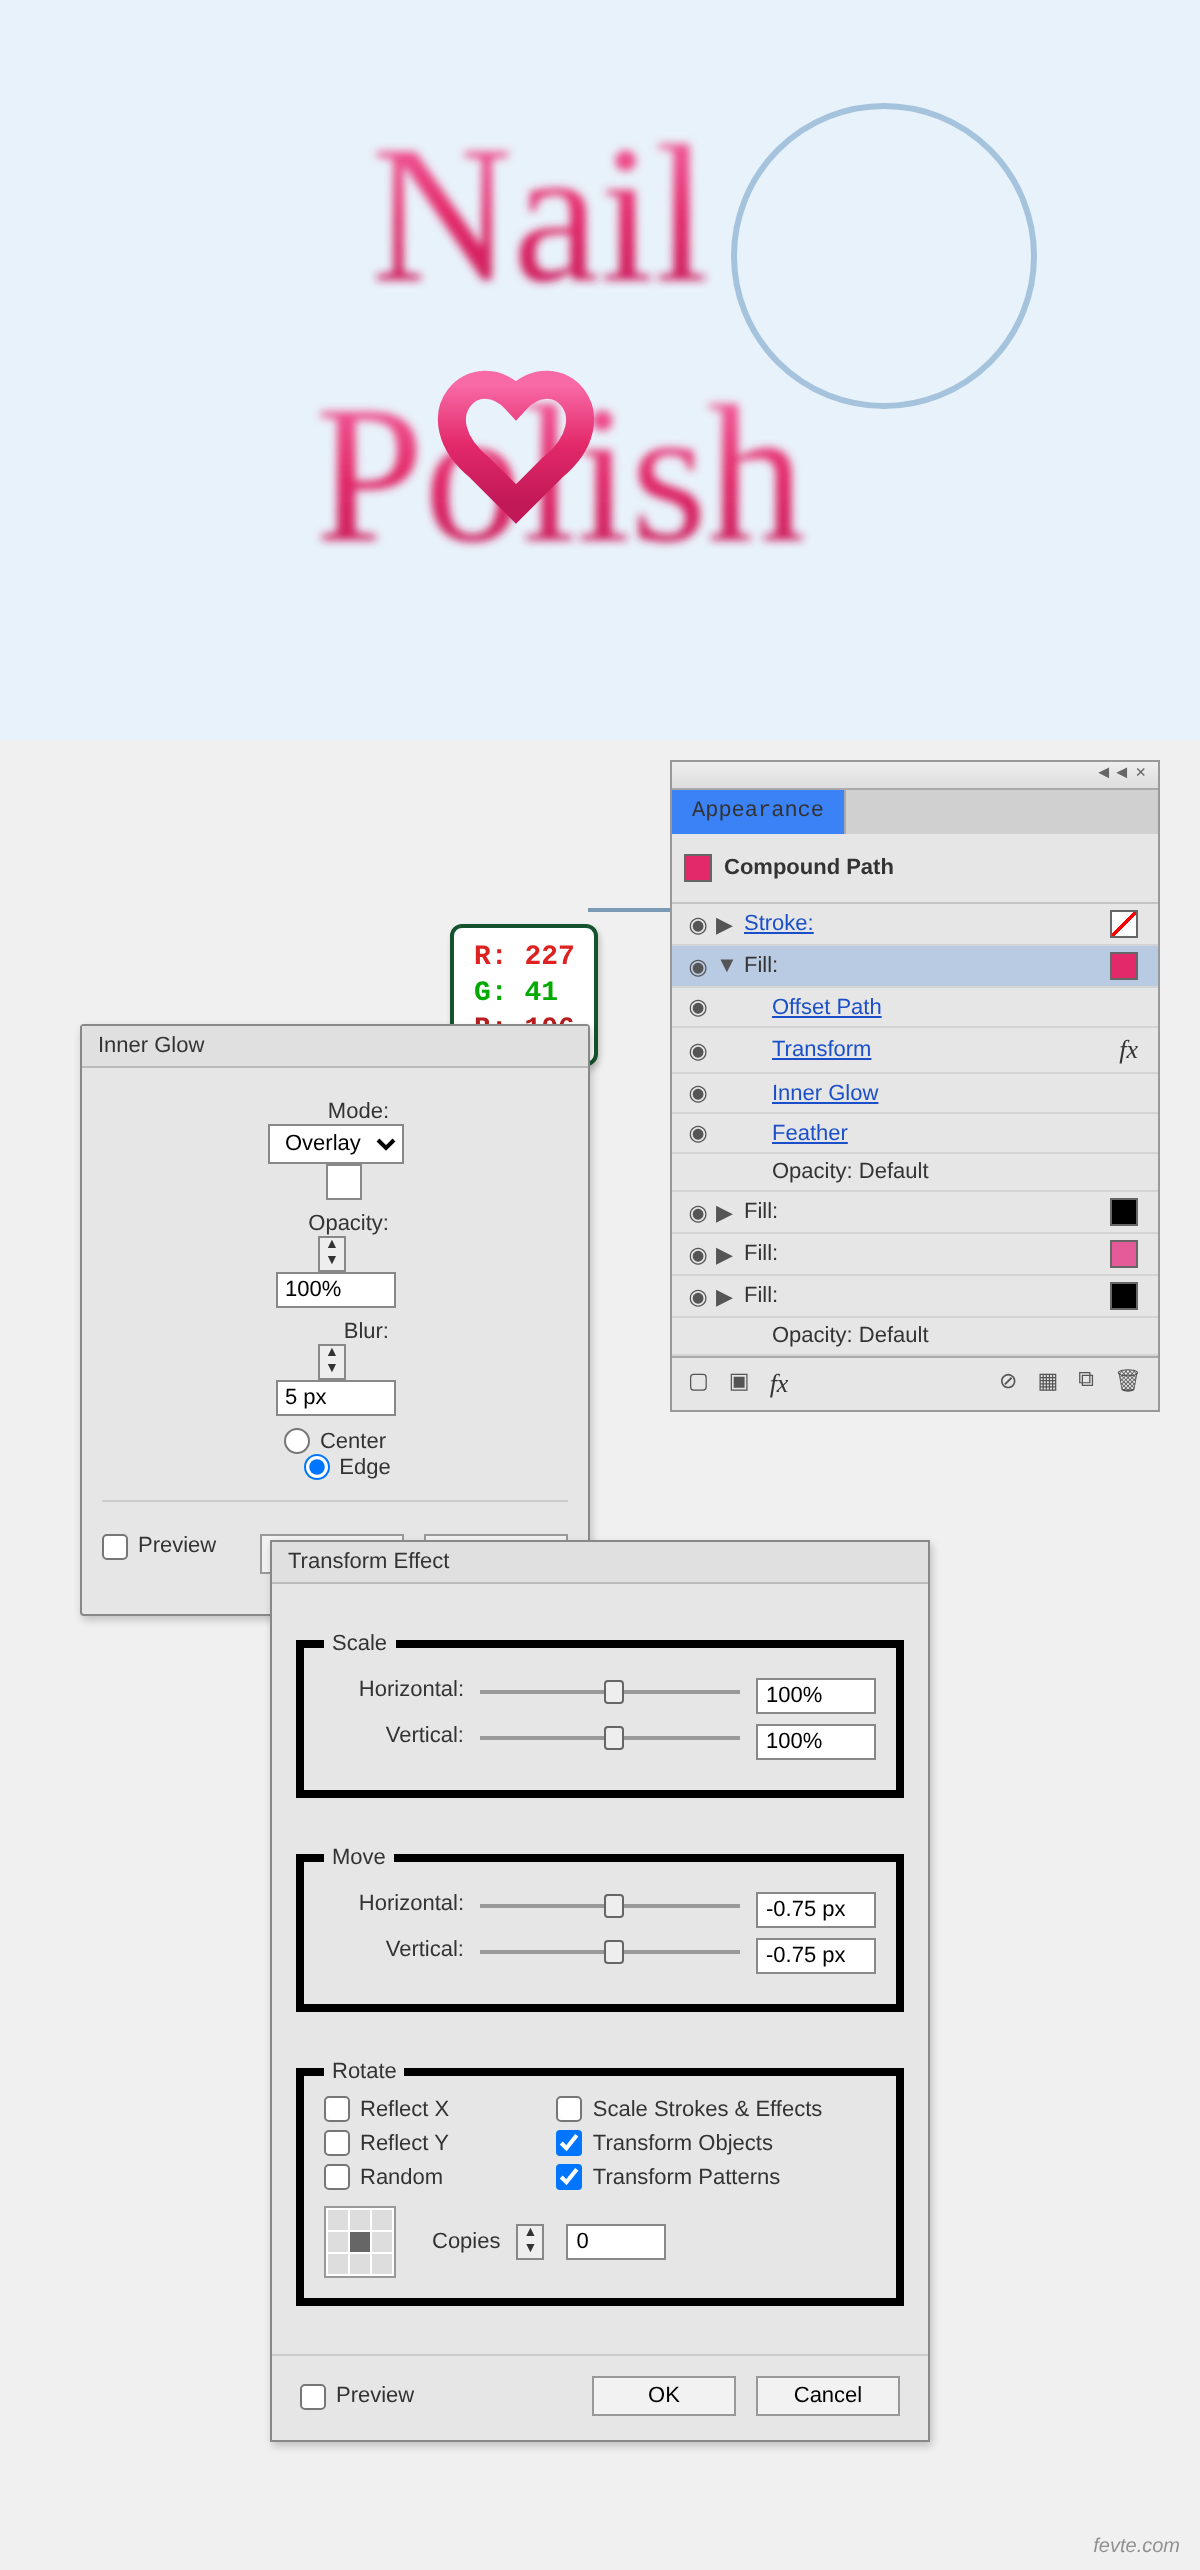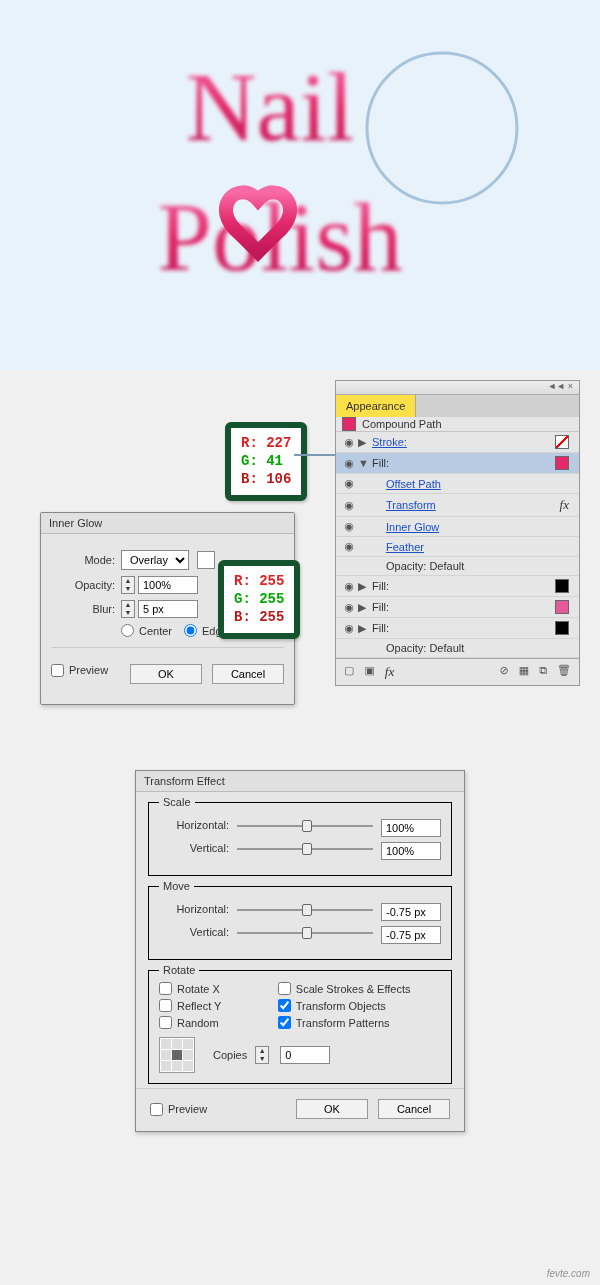--- a/index.html
+++ b/index.html
@@ -10,59 +10,59 @@
   .artwork svg { position:absolute; top:0; left:0; }
 
   
   .mid { position: relative; height: 390px; }
   .bottom-area { position: relative; height: 525px; padding-top: 10px; }
 
   .panel { position: absolute; background: #e6e6e6; border: 1px solid #888; border-radius: 2px; box-shadow: 1px 2px 4px rgba(0,0,0,.2); }
   .panel-title { background: #e0e0e0; border-bottom: 1px solid #bbb; padding: 4px 8px; font-weight: normal; font-size: 11px; }
   .panel-body { padding: 10px 14px; }
 
-  .row { display: flex; align-items: center; margin: 6px 0; }
+  .row { display: flex; align-items: center; margin: 6px 0; flex-direction: column; }
   .lbl { width: 60px; text-align: right; margin-right: 6px; }
   select, input[type=text] { font-family: inherit; font-size: 11px; background: #fff; border: 1px solid #888; padding: 2px 4px; }
   input[type=text] { width: 60px; text-align: left; }
   .ok-cancel { display:flex; gap: 10px; margin-top: 8px; justify-content:center;}
   button { font-family: inherit; font-size: 11px; background: #f2f2f2; border: 1px solid #999; padding: 3px 0; width: 72px; cursor:pointer; }
 
-  .rgb-callout { position:absolute; background:#fff; border:6px solid #14532d; border-radius:6px; padding:6px 10px; font-family: "Courier New", monospace; font-weight:bold; font-size:14px; line-height:1.3; box-shadow:1px 2px 3px rgba(0,0,0,.2);}
+  .rgb-callout { position:absolute; background:#fff; border:2px solid #14532d; border-radius:6px; padding:6px 10px; font-family: "Courier New", monospace; font-weight:bold; font-size:14px; line-height:1.3; box-shadow:1px 2px 3px rgba(0,0,0,.2);margin-top:40px;}
   .rgb-callout .r{color:#d22;} .rgb-callout .g{color:#0a0;} .rgb-callout .b{color:#b91c1c;}
   .leader { position:absolute; background:#7b9ab5; height:2px; }
   .leader-dot{position:absolute;width:8px;height:8px;border-radius:50%;background:#fff;border:2px solid #7b9ab5;}
 
   .tooltip { position:absolute; background:#fff; border:1px solid #c9d6e4; border-radius:3px; padding:4px 8px; font-size:11px; box-shadow:1px 2px 3px rgba(0,0,0,.15);}
 
   
   .appearance { position:absolute; right:20px; top:10px; width:245px; background:#e6e6e6; border:1px solid #999;}
   .ap-headerbar{height:14px;background:linear-gradient(#eee,#ddd);border-bottom:1px solid #aaa; text-align:right; padding-right:6px; font-size:9px; color:#666;}
   .ap-tabs{display:flex; background:#d0d0d0;}
-  .ap-tab{padding:5px 10px; background:#fde047; border-right:1px solid #aaa; font-size:11px;}
-  .ap-header{display:flex;align-items:center;padding:0 6px;border-bottom:1px solid #c4c4c4;background:#e6e6e6;font-weight:normal;}
+  .ap-tab{padding:5px 10px; background:#3b82f6; border-right:1px solid #aaa; font-size:11px;font-family:Liberation Mono, monospace;}
+  .ap-header{display:flex;align-items:center;padding:10px 6px;border-bottom:1px solid #c4c4c4;background:#e6e6e6;font-weight:bold;}
   .ap-row{display:flex;align-items:center;padding:3px 4px;border-bottom:1px solid #d4d4d4;font-size:11px;}
   .ap-eye{width:18px;text-align:center;color:#555;}
   .ap-arrow{width:14px;color:#555;}
   .ap-label{flex:1;}
   .ap-label.link{color:#1a4fc9;text-decoration:underline;cursor:pointer;}
   .ap-fx{font-style:italic;font-family:serif;font-size:13px;padding-right:6px;color:#333;}
   .swatch{width:14px;height:14px;border:1px solid #666;display:inline-block;margin-right:6px;}
   .sw-magenta{background:#e3296a;}
   .sw-black{background:#000;}
   .sw-pink{background:#e55a98;}
   .sw-strokenone{background:linear-gradient(to bottom right,#fff 45%,red 45%,red 55%,#fff 55%);}
   .ap-row.selected{background:#b9cbe2;}
   .ap-sub .ap-label{padding-left:28px;}
   .ap-footer{display:flex;gap:10px;padding:5px 8px;border-top:1px solid #aaa;background:#e6e6e6;color:#555;justify-content:flex-start;}
   .ap-footer span{cursor:pointer;}
 
   
   .transform{ margin: 0 auto; position: relative; width:330px; background:#e6e6e6; border:1px solid #888; box-shadow:1px 2px 4px rgba(0,0,0,.2);}
-  fieldset{border:1px solid #000000;margin:4px 12px;padding:6px 10px 10px;}
+  fieldset{border:4px solid #000000;margin:24px 12px;padding:6px 10px 10px;}
   legend{padding:0 4px;font-size:11px;}
   .slider-row{display:flex;align-items:flex-start;margin:5px 0;}
   .slider-row label{width:70px;text-align:right;margin-right:8px;}
   .slider-track{flex:1;height:14px;position:relative;}
   .slider-track:before{content:"";position:absolute;left:0;right:0;top:6px;height:2px;background:#999;}
   .slider-thumb{position:absolute;top:1px;width:10px;height:12px;background:#eee;border:1px solid #666;border-radius:2px;}
   .slider-val{width:70px;margin-left:8px;}
   .opts{display:grid;grid-template-columns:1fr 1.5fr;gap:4px 10px;}
   .chk{display:flex;align-items:center;gap:5px;}
   .chk input{margin:0;}
@@ -153,25 +153,20 @@
             <span>Preview</span>
           </label>
         <div class="ok-cancel" style="margin-left:auto;">
           <button>OK</button>
           <button>Cancel</button>
         </div>
       </div>
     </div>
   </div>
 
-  <div class="rgb-callout" style="left:218px; top:190px;">
-    <div class="r">R: 255</div>
-    <div class="g">G: 255</div>
-    <div class="b">B: 255</div>
-  </div>
 
   <div class="tooltip" style="right:70px;top:102px;">Offset: -1px</div>
   <div class="tooltip" style="right:70px;top:178px;">Radius: 3px</div>
 
   <div class="appearance">
     <div class="ap-headerbar">◄◄ ×</div>
     <div class="ap-tabs">
         <div class="ap-tab">Appearance</div>
       </div>
     <div class="ap-header">
@@ -285,21 +280,21 @@
         <input class="slider-val" type="text" value="-0.75 px" style="">
       </div>
     </fieldset>
 
 
     <fieldset>
       <legend>Rotate</legend>
       <div class="opts">
         <label class="chk">
             <input type="checkbox" style="">
-            <span>Rotate X</span>
+            <span>Reflect X</span>
           </label>
         <label class="chk">
             <input type="checkbox" style="">
             <span>Scale Strokes &amp; Effects</span>
           </label>
         <label class="chk">
             <input type="checkbox" style="">
             <span>Reflect Y</span>
           </label>
         <label class="chk">

